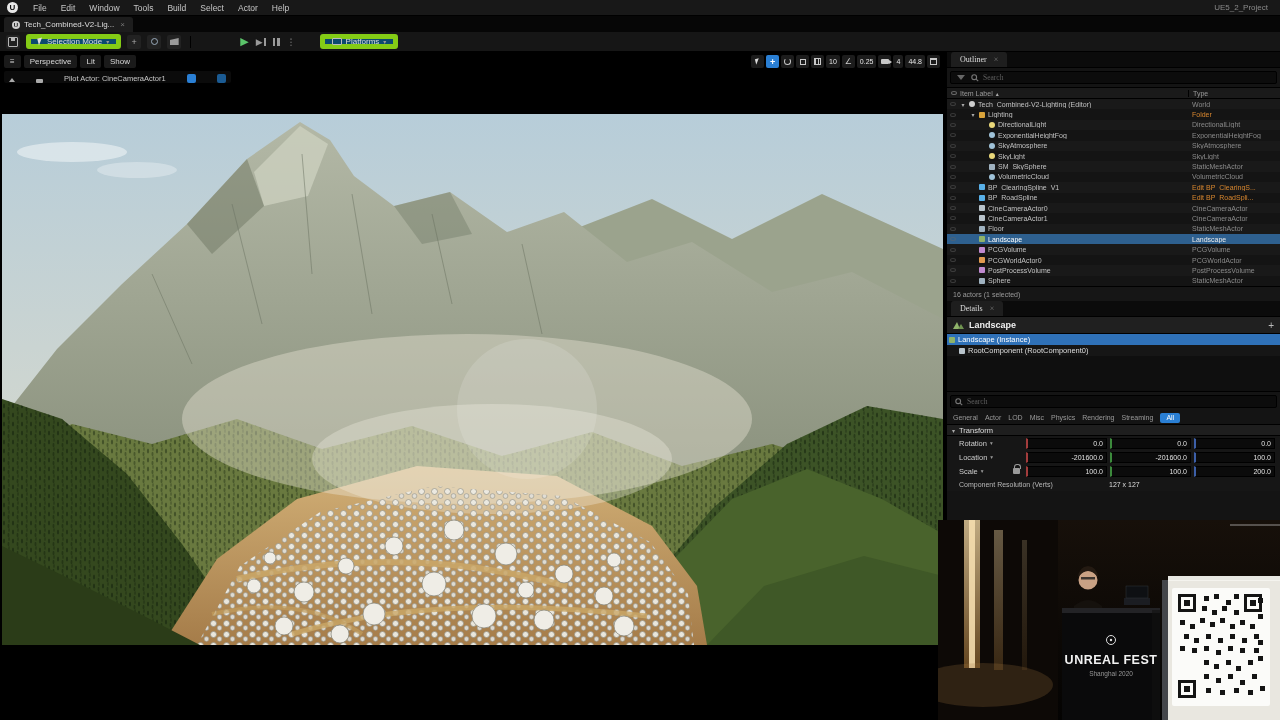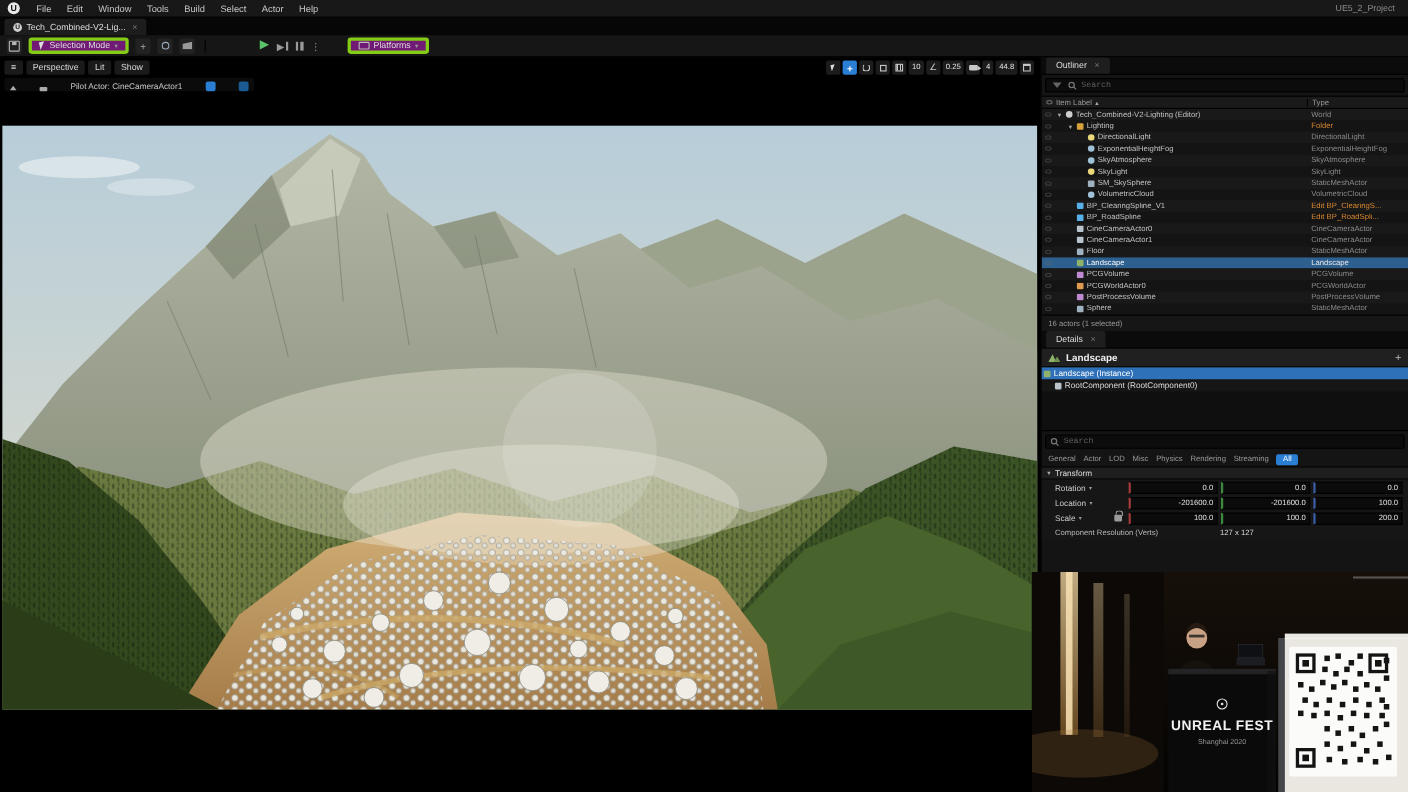--- a/index.html
+++ b/index.html
@@ -16,21 +16,21 @@
   
   .tabbar{position:absolute;top:16px;left:0;width:1280px;height:16px;background:#060606;display:flex;align-items:flex-end;z-index:5;}
   .asset-tab{display:flex;align-items:center;gap:4px;background:#1d1d1d;height:15px;margin-left:4px;padding:0 8px;border-radius:3px 3px 0 0;font-size:8px;color:#ddd;}
   .mini-logo{width:8px;height:8px;border-radius:50%;background:#cfcfcf;color:#111;font-size:6px;font-weight:bold;display:flex;align-items:center;justify-content:center;}
   .tab-x{color:#777;font-size:8px;margin-left:2px;}
 
   
   .toolbar{position:absolute;top:32px;left:0;width:1280px;height:20px;background:#161616;border-bottom:1px solid #000;display:flex;align-items:center;gap:6px;padding:0 6px;z-index:5;}
   .floppy{width:10px;height:10px;border:1px solid #b5b5b5;border-radius:1px;position:relative;}
   .floppy:after{content:"";position:absolute;top:0;left:2px;width:4px;height:3px;background:#b5b5b5;}
-  .pill{display:flex;align-items:center;gap:4px;background:#701a75;border:3px solid #84cc16;border-radius:3px;height:15px;padding:0 7px;font-size:8px;color:#ddd;}
+  .pill{display:flex;align-items:center;gap:4px;background:#0c4a6e;border:5px solid #84cc16;border-radius:3px;height:15px;padding:0 7px;font-size:8px;color:#ddd;}
   .cursor-tri{width:0;height:0;border-top:7px solid #ddd;border-right:5px solid transparent;transform:rotate(-14deg);}
   .cev{font-size:6px;color:#999;}
   .tb-icon{width:14px;height:14px;background:#222;border-radius:2px;display:flex;align-items:center;justify-content:center;color:#aaa;font-size:9px;}
   .bp-dot{width:7px;height:7px;border:1.5px solid #9ab;border-radius:50%;}
   .clap{width:9px;height:7px;background:#9a9a9a;clip-path:polygon(0 30%,100% 0,100% 100%,0 100%);}
   .vsep{width:1px;height:12px;background:#000;margin:0 3px;}
   .play-group{display:flex;align-items:center;gap:7px;margin-left:40px;}
   .play-glyph{color:#5bc46a;font-size:11px;line-height:1;}
   .skip{display:flex;align-items:center;color:#9a9a9a;font-size:9px;gap:1px;}
   .skip .bar{width:2px;height:8px;background:#9a9a9a;}
@@ -58,24 +58,24 @@
   .tool-cam:after{content:"";position:absolute;right:-3px;top:0.5px;border-left:3px solid #c8c8c8;border-top:2px solid transparent;border-bottom:2px solid transparent;}
   .tool-max{width:7px;height:7px;border:1.2px solid currentColor;border-top-width:2.5px;}
   .pilot{position:absolute;top:19px;left:4px;display:flex;align-items:flex-end;gap:21px;background:rgba(12,12,12,.88);border-radius:2px;height:12px;padding:0 5px;font-size:7.5px;color:#c8c8c8;z-index:3;}
   .eject{width:0;height:0;border-bottom:4px solid #aaa;border-left:3.5px solid transparent;border-right:3.5px solid transparent;position:relative;top:-1px;}
   .pilot-cam{width:7px;height:4.5px;background:#aaa;border-radius:1px;}
   .pilot-toggle{width:9px;height:9px;border-radius:2px;background:#2a7fd4;}
   .pilot-toggle.dim{background:#1b5b93;}
 
   
   .rightpanel{position:absolute;top:52px;left:946px;width:334px;height:656px;background:#141414;border-left:1px solid #000;display:flex;flex-direction:column;z-index:4;}
-  .panel-tabs{height:16px;background:#0b0b0b;display:flex;align-items:flex-end;border-bottom:1px solid #000;flex:none;}
+  .panel-tabs{height:16px;background:#0b0b0b;display:flex;align-items:flex-end;border-bottom:1px solid #000;flex:none;font-family:Liberation Serif, serif;}
   .panel-tab{display:flex;align-items:center;gap:5px;background:#1e1e1e;height:15px;margin-left:4px;padding:0 9px;border-radius:3px 3px 0 0;font-size:8px;color:#ddd;}
   .searchrow{display:flex;align-items:center;gap:4px;margin:3px;height:13px;background:#0c0c0c;border:1px solid #000;border-radius:2px;padding:0 4px;flex:none;}
-  .search-input{flex:1;background:transparent;border:none;outline:none;color:#ccc;font-size:7.5px;font-family:Liberation Mono, monospace;}
+  .search-input{flex:1;background:transparent;border:none;outline:none;color:#ccc;font-size:7.5px;font-family:Liberation Serif, serif;}
   .search-input::placeholder{color:#5f5f5f;}
   .funnel{width:0;height:0;border-top:5px solid #666;border-left:4px solid transparent;border-right:4px solid transparent;margin:0 2px;}
 
   .ol-header{display:flex;height:12px;align-items:center;font-size:7px;color:#9a9a9a;border-top:1px solid #000;border-bottom:1px solid #000;background:#1a1a1a;flex:none;}
   .ol-header .hl{flex:1;display:flex;align-items:center;gap:3px;padding-left:4px;}
   .ol-header .ht{width:92px;border-left:1px solid #000;padding-left:4px;}
   .eye-dot{width:6px;height:4px;border:1px solid #666;border-radius:50%;display:inline-block;}
   .ol-rows{flex:none;overflow:hidden;}
   .ol-row{display:flex;align-items:center;height:10.4px;font-size:7px;color:#c2c2c2;}
   .ol-row:nth-child(odd){background:#191919;}

